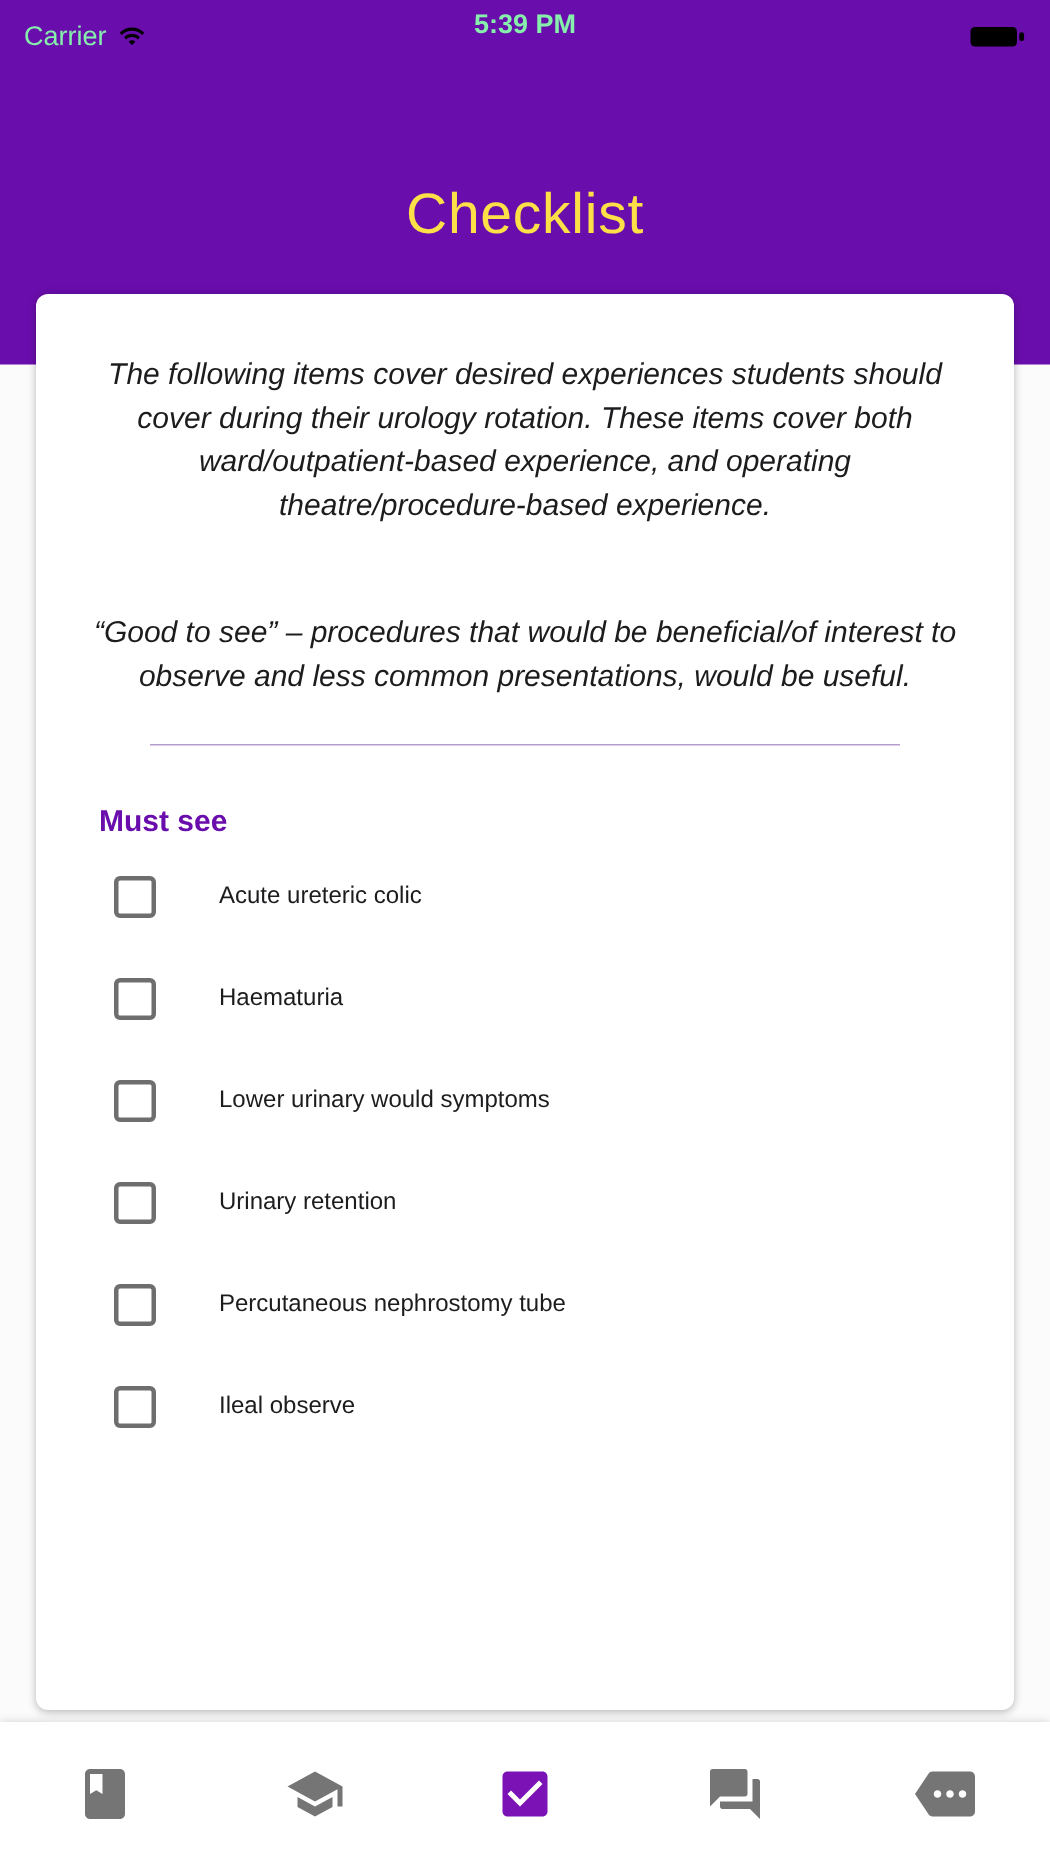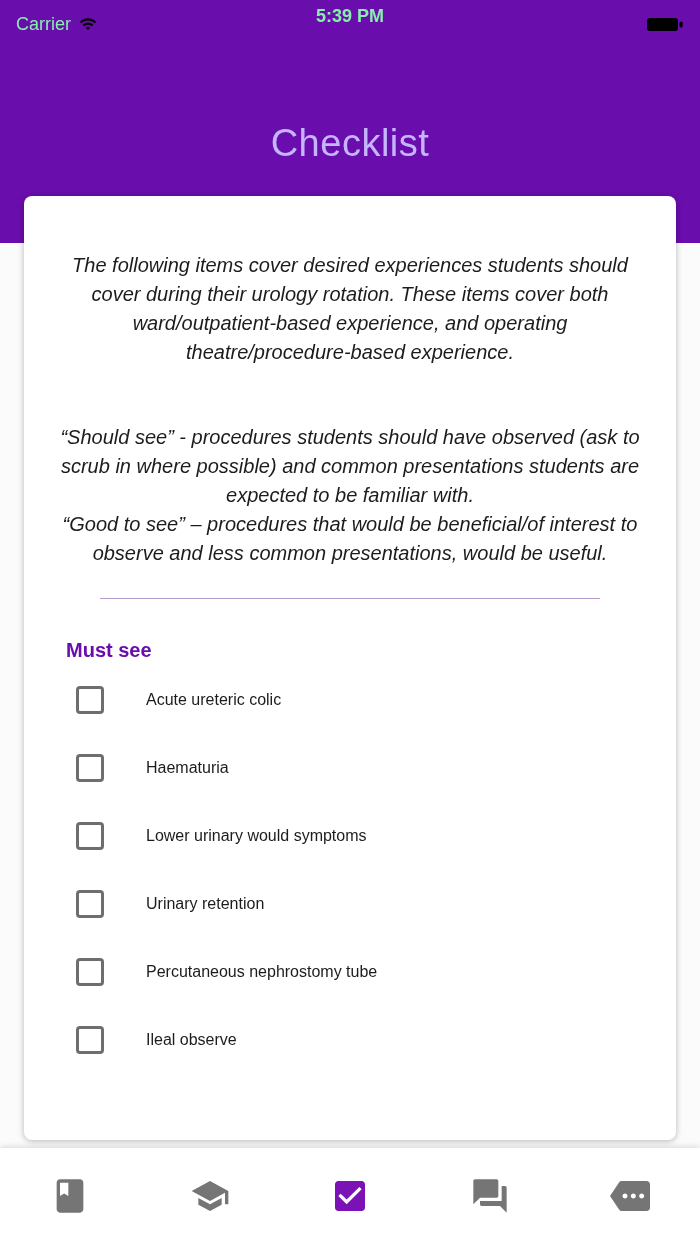--- a/index.html
+++ b/index.html
@@ -9,26 +9,26 @@
 
   
   .header { position:absolute; top:0; left:0; right:0; height:243px; background:#6A0DAD; }
   .status-bar { position:relative; height:42px; display:flex; align-items:center;
                 justify-content:space-between; padding:6px 16px 0; color:#86efac; font-size:18px; }
   .sb-left { display:flex; align-items:center; gap:6px; }
   .sb-center { position:absolute; left:50%; top:6px; transform:translateX(-50%);
                font-weight:700; font-size:18px; }
   .sb-right { display:flex; align-items:center; }
   .page-title { position:absolute; top:122px; left:0; width:100%; text-align:center;
-                color:#c4b5fd; font-size:38px; font-weight:400; letter-spacing:.5px; }
+                color:#fde047; font-size:38px; font-weight:400; letter-spacing:.5px; }
 
   
   .card { position:absolute; top:196px; left:24px; width:652px; height:944px;
           background:#ffffff; border-radius:8px; box-shadow:0 1px 6px rgba(0,0,0,.28);
-          padding:55px 26px 0; overflow:hidden; }
+          padding:40px 26px 0; overflow:hidden; }
   .intro, .desc { font-style:italic; text-align:center; font-size:20px; line-height:29px;
                   color:#1c1c1e; }
   .intro { margin-bottom:56px; }
   .divider { border:0; border-top:1px solid #B59BCE; margin:30px 50px 0; height:0; }
   .section-title { color:#6A0DAD; font-size:20px; font-weight:700; margin:40px 0 4px 16px; }
 
   .list { }
   .row { display:flex; align-items:center; height:68px; padding-left:26px; cursor:pointer; }
   .checkbox { flex:0 0 auto; width:28px; height:28px; border:3px solid #6e6e6e;
               border-radius:4px; background:#fff; }
@@ -61,21 +61,20 @@
           <rect x="1" y="3" width="31" height="13" rx="3" fill="#000"></rect>
           <rect x="33.5" y="6.5" width="3.2" height="6" rx="1.6" fill="#000"></rect>
         </svg>
       </div>
     </div>
     <h1 class="page-title">Checklist</h1>
   </div>
 
   <div class="card">
     <p class="intro">The following items cover desired experiences students should cover during their urology rotation. These items cover both ward/outpatient-based experience, and operating theatre/procedure-based experience.</p>
-    <p class="desc">“Should see” - procedures students should have observed (ask to scrub in where possible) and common presentations students are expected to be familiar with.</p>
     <p class="desc">“Good to see” – procedures that would be beneficial/of interest to observe and less common presentations, would be useful.</p>
     <hr class="divider">
     <h2 class="section-title">Must see</h2>
 
     <div class="list">
       <div class="row">
         <span class="checkbox"></span>
         <span class="row-label">Acute ureteric colic</span>
       </div>
       <div class="row">

